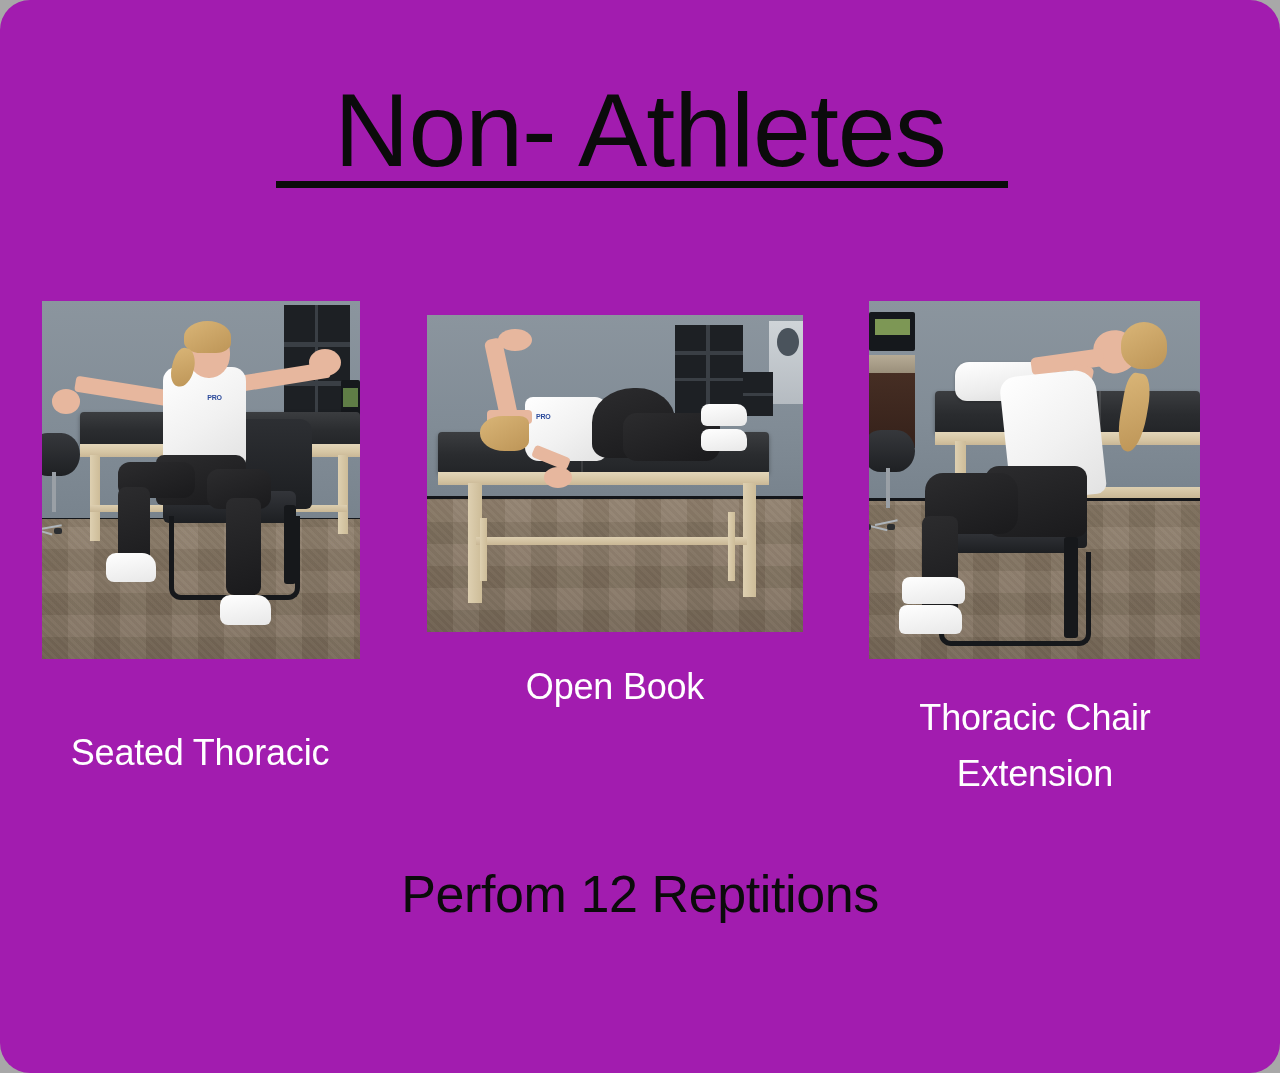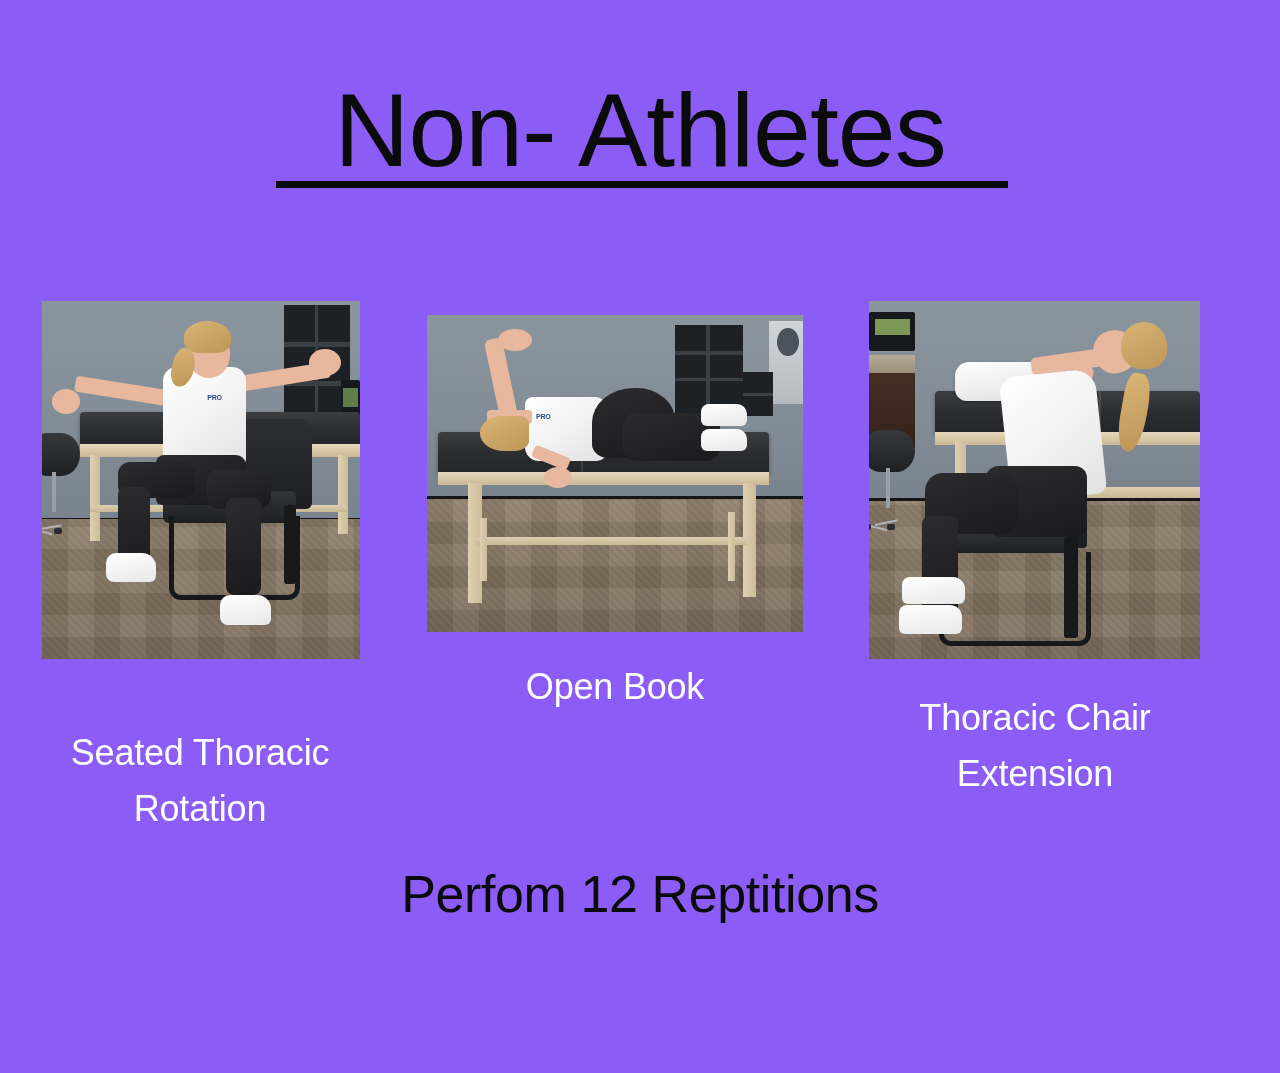--- a/index.html
+++ b/index.html
@@ -11,21 +11,22 @@
     width: 1280px;
     height: 1073px;
     background: #a8a8a8;
     font-family: "Liberation Sans", sans-serif;
     overflow: hidden;
     position: relative;
   }
   .slide {
     position: absolute;
     inset: 0;
-    background: #8b5cf6;
+    background: #a21caf;
+    border-radius: 30px;
   }
 
   
   .title-wrap {
     position: absolute;
     left: 0;
     top: 78px;
     width: 1280px;
     text-align: center;
   }
@@ -414,21 +415,20 @@
       <div class="part pants" style="left:35%;top:46%;width:31%;height:20%;border-radius:14px 12px 10px 16px"></div>
       <div class="part pants" style="left:17%;top:48%;width:28%;height:17%;border-radius:18px"></div>
       <div class="part pants" style="left:16%;top:60%;width:11%;height:28%;border-radius:8px"></div>
       <div class="part shoe" style="left:10%;top:77%;width:19%;height:7.5%;border-radius:8px 12px 6px 6px"></div>
       <div class="part shoe" style="left:9%;top:85%;width:19%;height:8%;border-radius:8px 12px 6px 6px"></div>
     </div>
   </div>
 
   <div class="caption" id="caption-1">
     <div>Seated Thoracic</div>
-    <div>Rotation</div>
   </div>
 
   <div class="caption" id="caption-2">
     <div>Open Book</div>
   </div>
 
   <div class="caption" id="caption-3">
     <div>Thoracic Chair</div>
     <div>Extension</div>
   </div>

